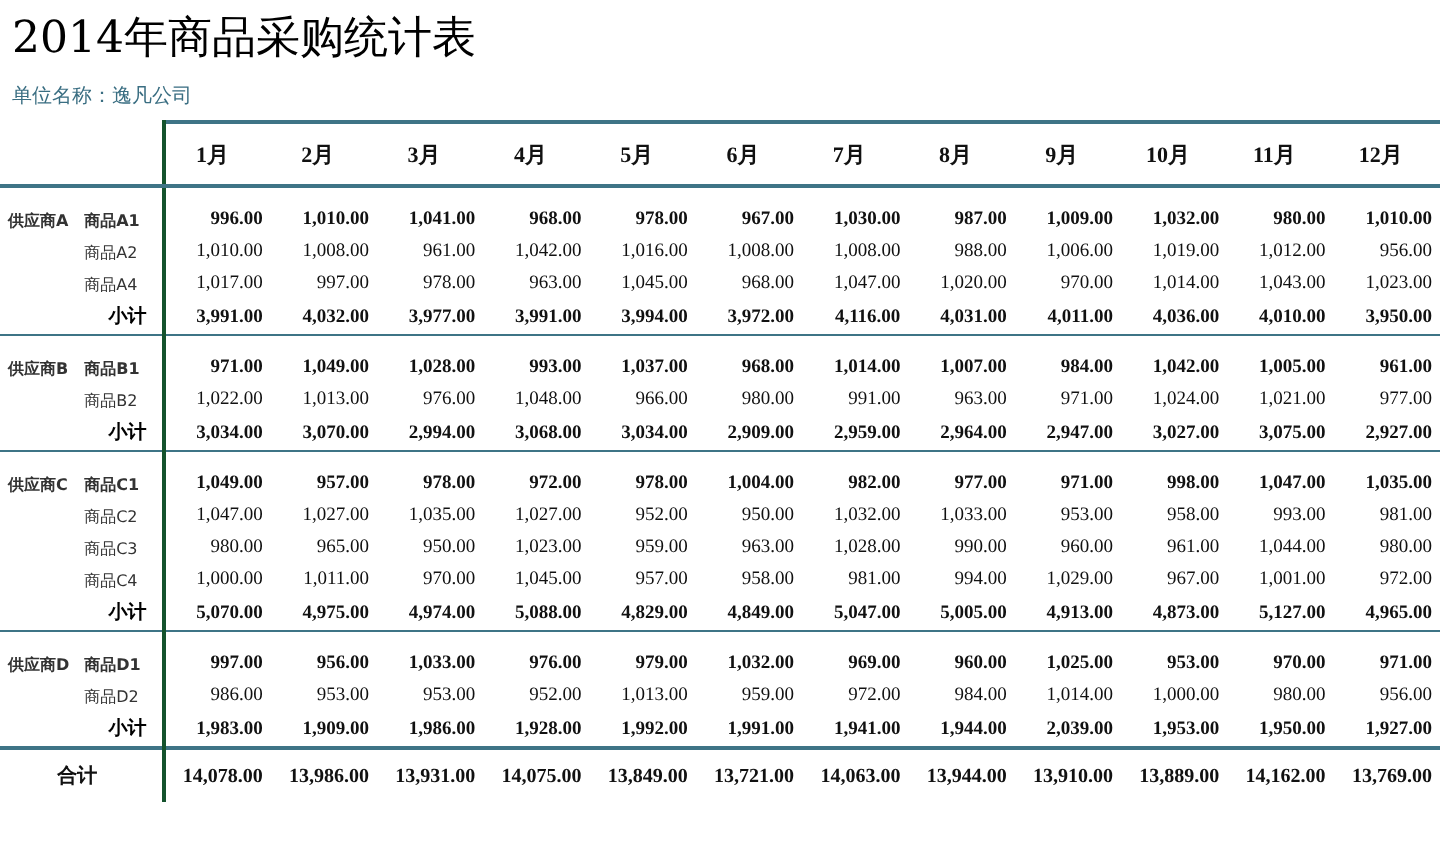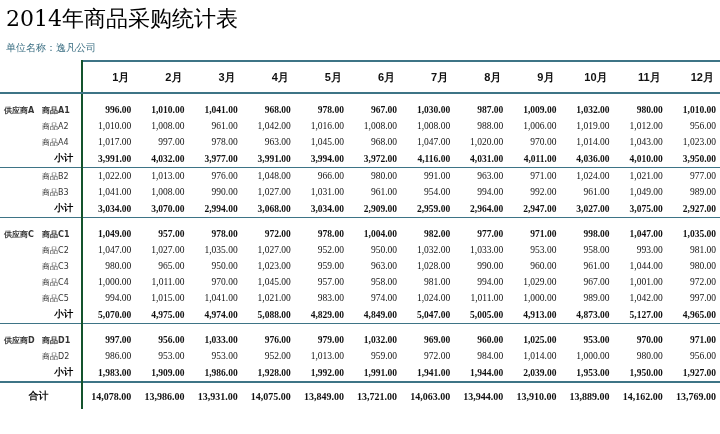--- a/index.html
+++ b/index.html
@@ -4,21 +4,21 @@
 <style>
   html, body { margin:0; padding:0; background:#ffffff; }
   body { width:720px; height:434px; overflow:hidden; position:relative; font-family:"DejaVu Serif", serif; color:#111; }
   .title { position:absolute; left:6px; top:4px; font-size:22px; color:#000000; font-family:"DejaVu Serif", serif; letter-spacing:0px; }
   .unit { position:absolute; left:6px; top:41px; font-size:10px; color:#3a6e82; font-family:"DejaVu Sans", sans-serif; }
   table { position:absolute; left:0; top:60px; width:720px; border-collapse:collapse; table-layout:fixed; font-family:"Liberation Serif", serif; font-size:9.5px; }
   col.c-sup { width:38px; }
   col.c-item { width:44px; }
   col.c-m { width:53px; }
   th, td { padding:0 4px 0 0; white-space:nowrap; }
-  thead th { height:30px; font-weight:bold; font-size:11px; text-align:right; padding-right:6px; border-top:2px solid #3e7486; border-bottom:2px solid #3e7486; font-family:Liberation Sans, sans-serif; }
+  thead th { height:30px; font-weight:bold; font-size:11px; text-align:center; padding-right:6px; border-top:2px solid #3e7486; border-bottom:2px solid #3e7486; font-family:Liberation Serif, serif; }
   thead th.blank { border-top:none; }
   td.num { text-align:right; }
   td.sup { font-size:8px; font-family:"DejaVu Sans", sans-serif; color:#333; padding-left:4px; text-align:left; }
   td.item { font-size:8px; font-family:"DejaVu Sans", sans-serif; color:#333; text-align:left; padding-left:4px; }
   td.vline, th.vline { border-right:2px solid #14532d; }
   tr.row td { height:16px; }
   tr.first td { padding-top:8px; height:16px;font-weight:bold; }
   tr.sub td { height:17px; font-weight:bold; border-bottom:1.5px solid #3e7486; }
   tr.sub td.item { font-size:9.5px; text-align:right; padding-right:8px; color:#000; }
   tr.total td { height:26px; font-weight:bold; font-size:10px; border-top:2px solid #3e7486; }
@@ -123,51 +123,51 @@
         <td class="num">3,991.00</td>
         <td class="num">3,994.00</td>
         <td class="num">3,972.00</td>
         <td class="num">4,116.00</td>
         <td class="num">4,031.00</td>
         <td class="num">4,011.00</td>
         <td class="num">4,036.00</td>
         <td class="num">4,010.00</td>
         <td class="num">3,950.00</td>
       </tr>
+      <tr class="row first">
+        <td class="sup">供应商B</td>
+        <td class="item vline">商品B1</td>
+        <td class="num">971.00</td>
+        <td class="num">1,049.00</td>
+        <td class="num">1,028.00</td>
+        <td class="num">993.00</td>
+        <td class="num">1,037.00</td>
+        <td class="num">968.00</td>
+        <td class="num">1,014.00</td>
+        <td class="num">1,007.00</td>
+        <td class="num">984.00</td>
+        <td class="num">1,042.00</td>
+        <td class="num">1,005.00</td>
+        <td class="num">961.00</td>
+      </tr>
       <tr class="row">
         <td class="sup"></td>
         <td class="item vline">商品B2</td>
         <td class="num">1,022.00</td>
         <td class="num">1,013.00</td>
         <td class="num">976.00</td>
         <td class="num">1,048.00</td>
         <td class="num">966.00</td>
         <td class="num">980.00</td>
         <td class="num">991.00</td>
         <td class="num">963.00</td>
         <td class="num">971.00</td>
         <td class="num">1,024.00</td>
         <td class="num">1,021.00</td>
         <td class="num">977.00</td>
-      </tr>
-      <tr class="row">
-        <td class="sup"></td>
-        <td class="item vline">商品B3</td>
-        <td class="num">1,041.00</td>
-        <td class="num">1,008.00</td>
-        <td class="num">990.00</td>
-        <td class="num">1,027.00</td>
-        <td class="num">1,031.00</td>
-        <td class="num">961.00</td>
-        <td class="num">954.00</td>
-        <td class="num">994.00</td>
-        <td class="num">992.00</td>
-        <td class="num">961.00</td>
-        <td class="num">1,049.00</td>
-        <td class="num">989.00</td>
       </tr>
       <tr class="sub">
         <td></td>
         <td class="item vline">小计</td>
         <td class="num">3,034.00</td>
         <td class="num">3,070.00</td>
         <td class="num">2,994.00</td>
         <td class="num">3,068.00</td>
         <td class="num">3,034.00</td>
         <td class="num">2,909.00</td>
@@ -235,36 +235,20 @@
         <td class="num">1,045.00</td>
         <td class="num">957.00</td>
         <td class="num">958.00</td>
         <td class="num">981.00</td>
         <td class="num">994.00</td>
         <td class="num">1,029.00</td>
         <td class="num">967.00</td>
         <td class="num">1,001.00</td>
         <td class="num">972.00</td>
       </tr>
-      <tr class="row">
-        <td class="sup"></td>
-        <td class="item vline">商品C5</td>
-        <td class="num">994.00</td>
-        <td class="num">1,015.00</td>
-        <td class="num">1,041.00</td>
-        <td class="num">1,021.00</td>
-        <td class="num">983.00</td>
-        <td class="num">974.00</td>
-        <td class="num">1,024.00</td>
-        <td class="num">1,011.00</td>
-        <td class="num">1,000.00</td>
-        <td class="num">989.00</td>
-        <td class="num">1,042.00</td>
-        <td class="num">997.00</td>
-      </tr>
       <tr class="sub">
         <td></td>
         <td class="item vline">小计</td>
         <td class="num">5,070.00</td>
         <td class="num">4,975.00</td>
         <td class="num">4,974.00</td>
         <td class="num">5,088.00</td>
         <td class="num">4,829.00</td>
         <td class="num">4,849.00</td>
         <td class="num">5,047.00</td>

